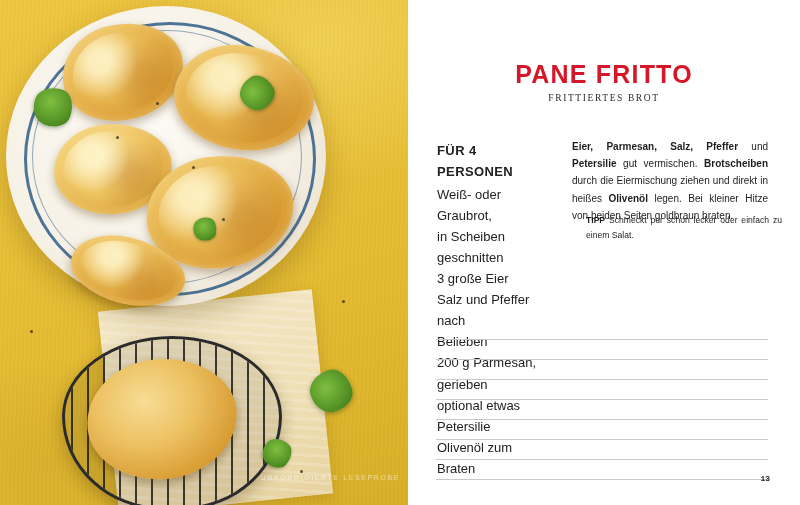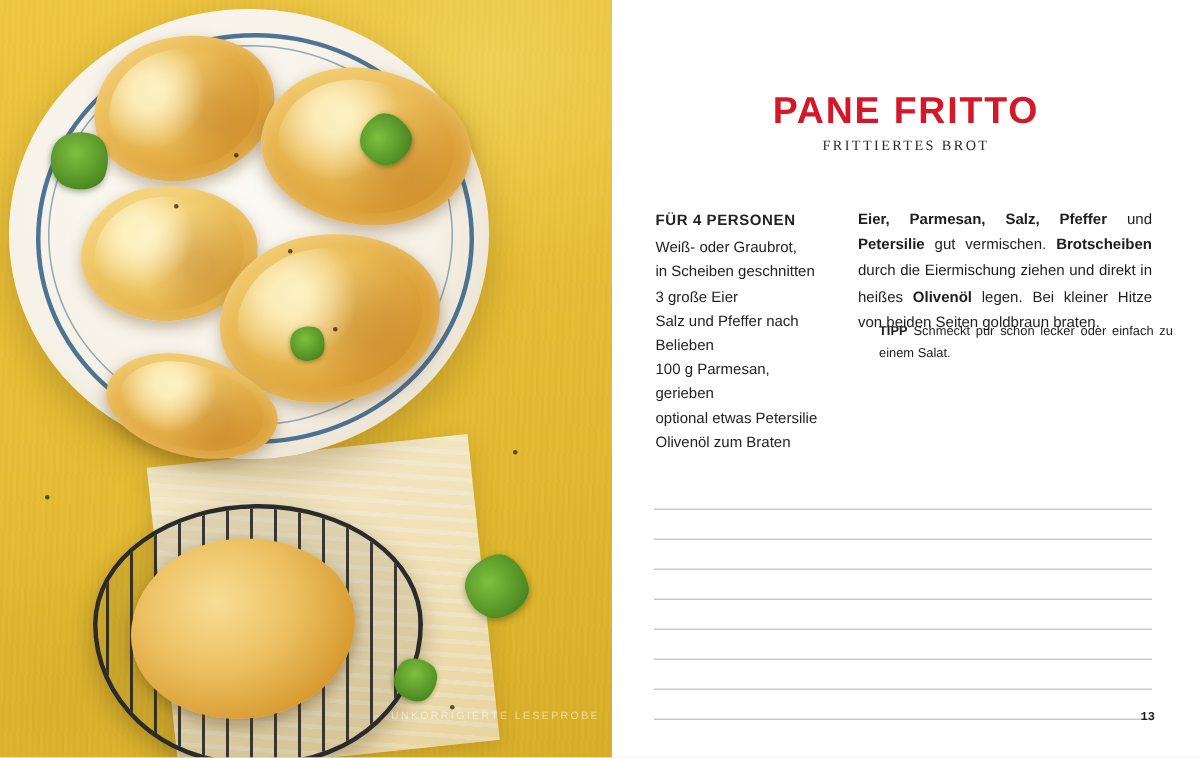--- a/index.html
+++ b/index.html
@@ -192,21 +192,21 @@
     text-align: center;
     color: #2a2a2a;
     font-size: 9.5px;
     letter-spacing: 1.6px;
     font-family: Liberation Serif, serif;
   }
   .ingredients {
     position: absolute;
     left: 29px; top: 140px;
     width: 110px;
-    font-size: 10px;
+    font-size: 13px;
     line-height: 1.62;
     color: #222;
   }
   .ing-head {
     font-weight: bold;
     letter-spacing: .4px;
     margin-bottom: 2px;
     display: block;
   }
   .ing-line { display: block; }
@@ -318,21 +318,21 @@
     <div class="recipe-title">PANE FRITTO</div>
     <div class="recipe-subtitle">FRITTIERTES BROT</div>
 
     <div class="ingredients">
       <span class="ing-head">FÜR 4 PERSONEN</span>
       <span class="ing-line">Weiß- oder Graubrot,</span>
       <span class="ing-line">in Scheiben geschnitten</span>
       <span class="ing-line">3 große Eier</span>
       <span class="ing-line">Salz und Pfeffer nach</span>
       <span class="ing-line">Belieben</span>
-      <span class="ing-line">100 g Parmesan, gerieben</span>
+      <span class="ing-line">200 g Parmesan, gerieben</span>
       <span class="ing-line">optional etwas Petersilie</span>
       <span class="ing-line">Olivenöl zum Braten</span>
     </div>
 
     <div class="method"><b>Eier, Parmesan, Salz, Pfeffer</b> und <b>Petersilie</b> gut vermischen. <b>Brotscheiben</b> durch die Eiermischung ziehen und direkt in heißes <b>Olivenöl</b> legen. Bei kleiner Hitze von beiden Seiten goldbraun braten.</div>
 
     <div class="tip">
       <span class="tip-label">TIPP</span>
       <span>Schmeckt pur schon lecker oder einfach zu einem Salat.</span>
     </div>

